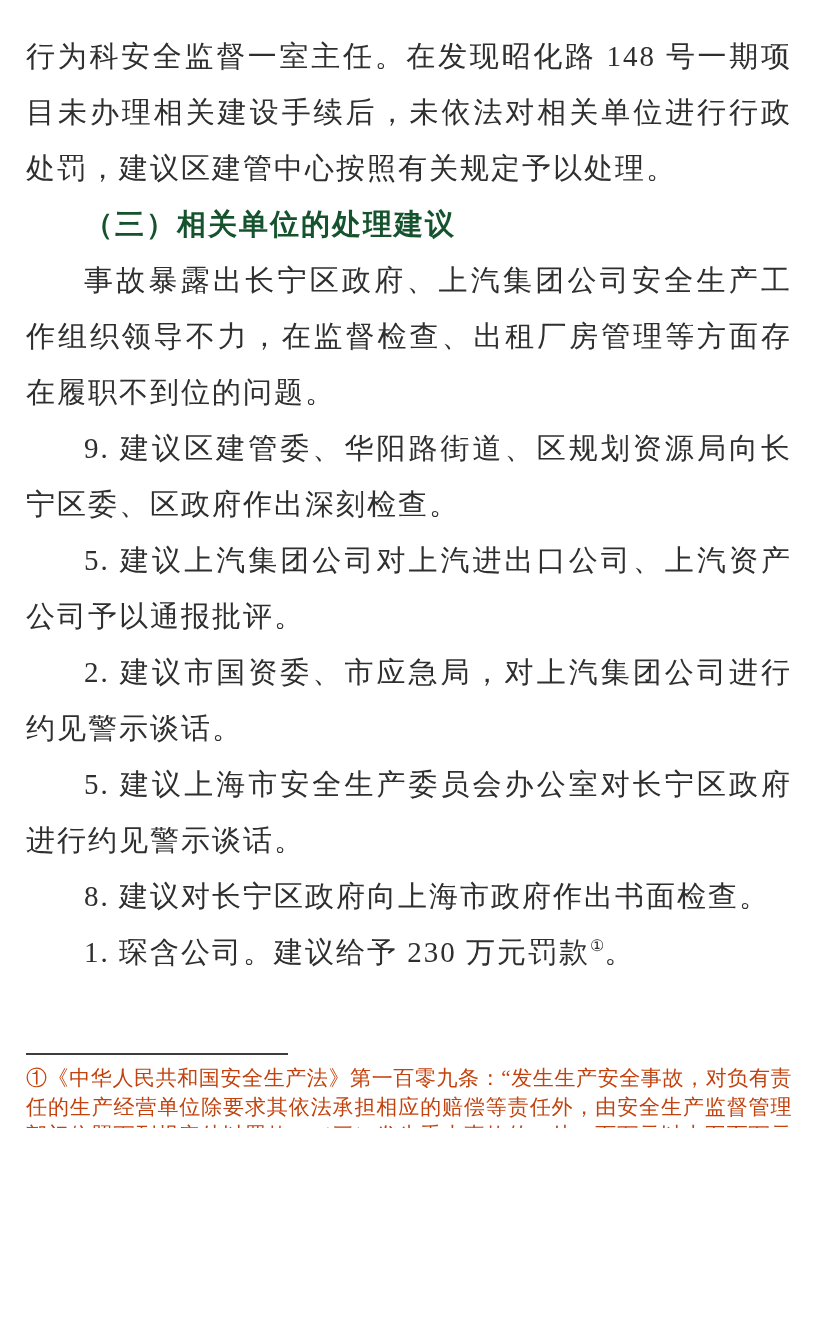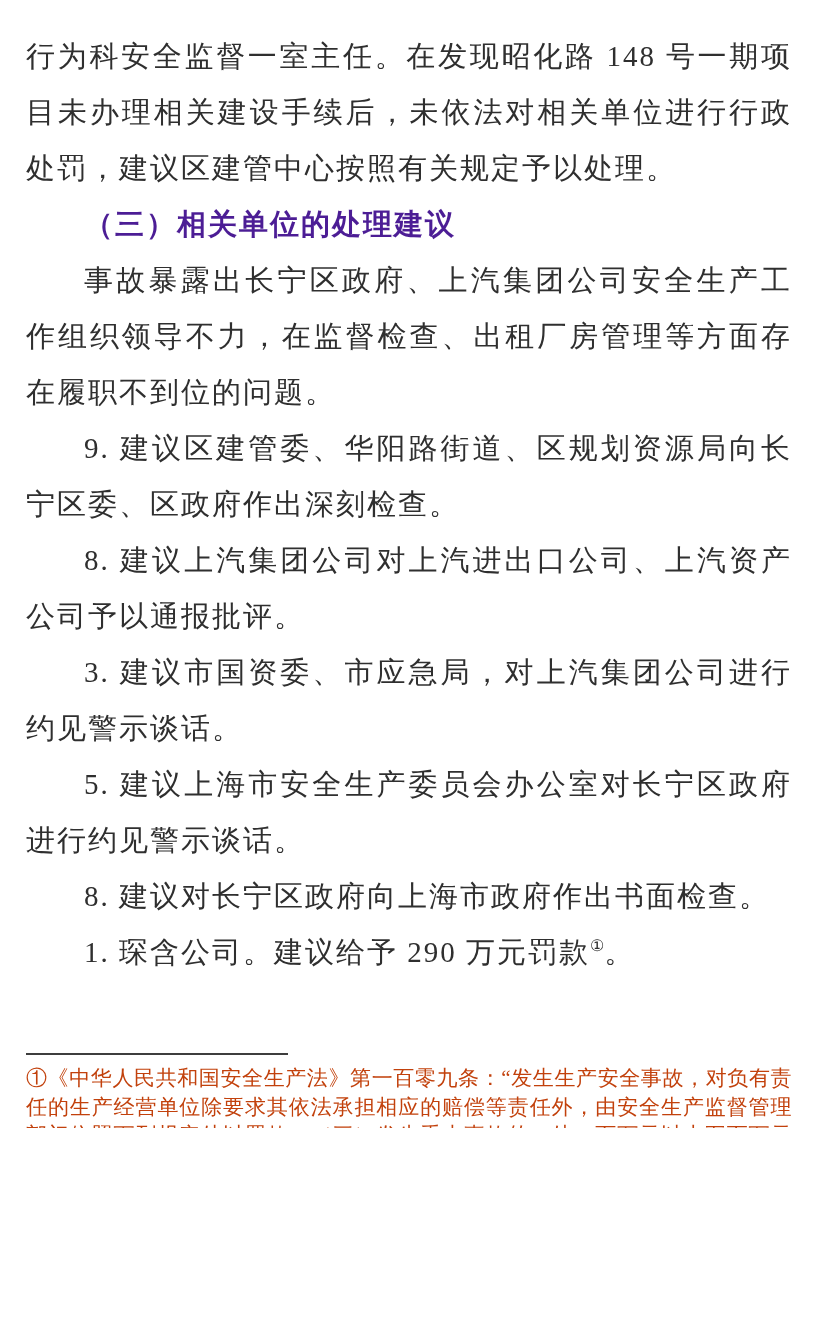--- a/index.html
+++ b/index.html
@@ -13,21 +13,21 @@
   }
   .body-text{
     position:absolute;
     left:26px;width:766px;top:28px;
     font-size:29px;line-height:56px;
     text-align:justify;
     letter-spacing:2px;
   }
   .para{margin:0;text-indent:2em;}
   .para.no-indent{text-indent:0;}
-  .heading{margin:0;text-indent:2em;font-weight:bold;color:#4c1d95;}
+  .heading{margin:0;text-indent:2em;font-weight:bold;color:#14532d;}
   .fnref{font-size:0.55em;vertical-align:super;line-height:0;letter-spacing:0;}
   .fn-rule{
     position:absolute;left:26px;top:1053px;width:262px;height:0;
     border-top:2px solid #3d3d3d;
   }
   .footnote{
     position:absolute;left:26px;width:766px;top:1064px;
     font-size:21px;line-height:28.5px;
     text-align:justify;letter-spacing:0.5px;
     color:#c2410c;margin:0;
@@ -42,26 +42,26 @@
 </head>
 <body>
 
 <div class="page">
 
   <div class="body-text">
     <p class="para no-indent">行为科安全监督一室主任。在发现昭化路 148 号一期项目未办理相关建设手续后，未依法对相关单位进行行政处罚，建议区建管中心按照有关规定予以处理。</p>
     <p class="heading">（三）相关单位的处理建议</p>
     <p class="para">事故暴露出长宁区政府、上汽集团公司安全生产工作组织领导不力，在监督检查、出租厂房管理等方面存在履职不到位的问题。</p>
     <p class="para">9. 建议区建管委、华阳路街道、区规划资源局向长宁区委、区政府作出深刻检查。</p>
-    <p class="para">8. 建议上汽集团公司对上汽进出口公司、上汽资产公司予以通报批评。</p>
-    <p class="para">3. 建议市国资委、市应急局，对上汽集团公司进行约见警示谈话。</p>
+    <p class="para">5. 建议上汽集团公司对上汽进出口公司、上汽资产公司予以通报批评。</p>
+    <p class="para">2. 建议市国资委、市应急局，对上汽集团公司进行约见警示谈话。</p>
     <p class="para">5. 建议上海市安全生产委员会办公室对长宁区政府进行约见警示谈话。</p>
     <p class="para">8. 建议对长宁区政府向上海市政府作出书面检查。</p>
     <p class="para">
-      <span>1. 琛含公司。建议给予 290 万元罚款</span><sup class="fnref">①</sup><span>。</span>
+      <span>1. 琛含公司。建议给予 230 万元罚款</span><sup class="fnref">①</sup><span>。</span>
     </p>
   </div>
 
   <div class="fn-rule"></div>
 
   <p class="footnote">①《中华人民共和国安全生产法》第一百零九条：“发生生产安全事故，对负有责任的生产经营单位除要求其依法承担相应的赔偿等责任外，由安全生产监督管理部门依照下列规定处以罚款：（三）发生重大事故的，处一百万元以上五百万元以下的罚款。”《〈生产安全事故报告和调查处理条例〉罚款处罚暂行规定（试行）》（国家安全监管总局令第 13 号公布，第 42 号第一次修订，第 77 号令第二次修订）第十六条：“事故发生单位对重大事故发生负有责任的，依照下列规定处以罚款：（一）造成 10 人以上 15 人以下死亡，或者 50 人以上 70 人以下重伤（包括急性工业中毒），或者 5000 万元以上 7000 万元以下直接经济损失的，</p>
 
   <div class="page-num">36 / 43</div>
 
 </div>

